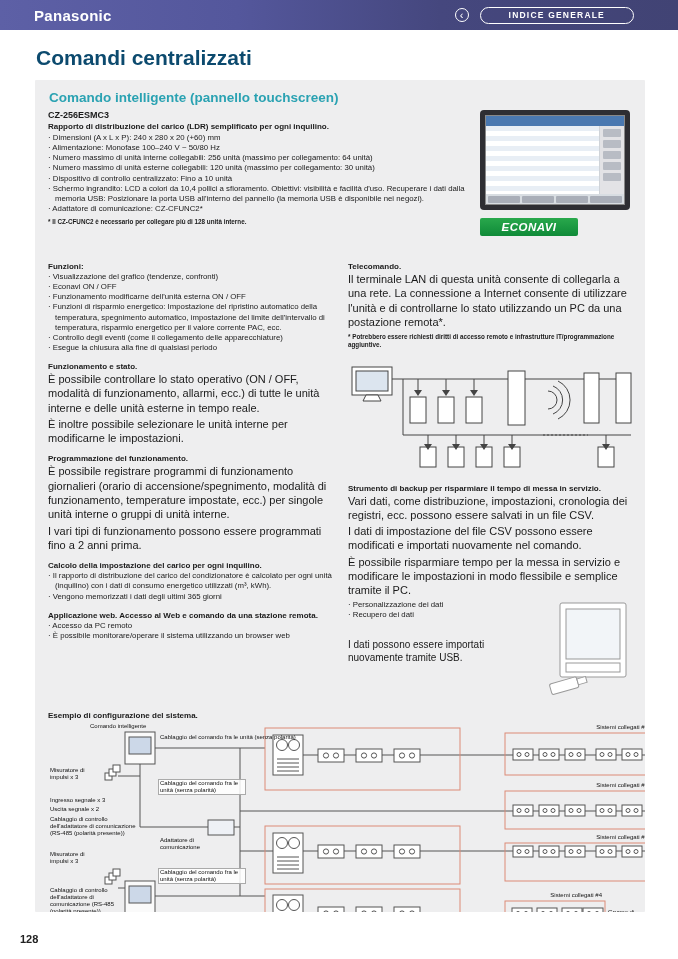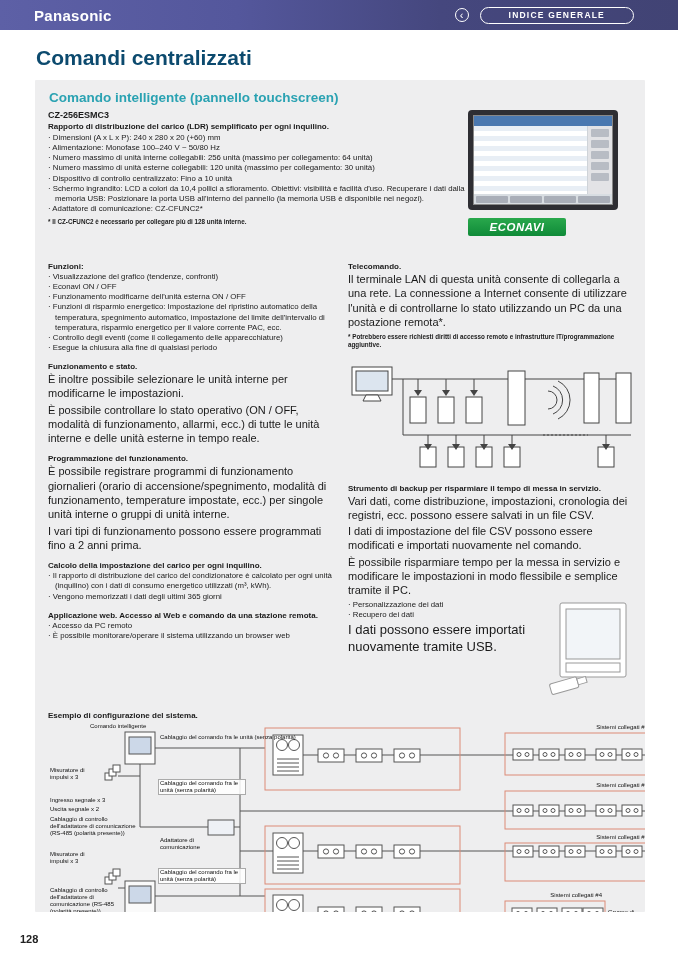--- a/index.html
+++ b/index.html
@@ -25,21 +25,21 @@
   .paneltitle { color:#2aa2b2; font-size:13.5px; font-weight:bold; margin:0 0 5px 1px; }
 
   .intro-row { position:relative; padding-right:162px; min-height:142px; }
   .model { font-weight:bold; font-size:9px; margin-bottom:2px; }
   .tagline { font-weight:bold; font-size:8px; margin-bottom:2px; }
   .dotlist { list-style:none; font-size:7.8px; line-height:1.3; }
   .dotlist li { padding-left:7px; text-indent:-7px; }
   .dotlist li::before { content:"· "; }
   .footnote { font-size:6.3px; font-weight:bold; margin-top:4px; }
 
-  .intro-media { position:absolute; right:12px; top:0; width:152px; }
+  .intro-media { position:absolute; right:0; top:0; width:152px; }
   .device-shot { width:150px; height:100px; background:#2e2e33; border-radius:4px; padding:5px; }
   .screen { width:100%; height:100%; background:#f4f6f8; display:flex; flex-direction:column; border:1px solid #888; }
   .scr-top { height:10px; background:#4a78b0; }
   .scr-body { flex:1; display:flex; }
   .scr-table { flex:1; background:repeating-linear-gradient(to bottom,#e8eef5 0 5px,#ffffff 5px 10px); border-right:1px solid #cfd3d8; }
   .scr-side { width:24px; background:#e3e3e6; display:flex; flex-direction:column; gap:3px; padding:3px; }
   .scr-side span { height:8px; background:#b8bcc4; border-radius:1px; }
   .scr-bottom { height:10px; background:#d8dde2; display:flex; gap:2px; padding:1.5px 2px; }
   .scr-bottom span { flex:1; background:#a9aeb8; border-radius:1px; }
   .econavi { margin-top:8px; width:98px; height:18px; border-radius:2px; color:#fff; font-weight:bold; font-style:italic;
@@ -137,22 +137,22 @@
               <li>Econavi ON / OFF</li>
               <li>Funzionamento modificarne dell'unità esterna ON / OFF</li>
               <li>Funzioni di risparmio energetico: Impostazione del ripristino automatico della temperatura, spegnimento automatico, impostazione del limite dell'intervallo di temperatura, risparmio energetico per il valore corrente PAC, ecc.</li>
               <li>Controllo degli eventi (come il collegamento delle apparecchiature)</li>
               <li>Esegue la chiusura alla fine di qualsiasi periodo</li>
             </ul>
         </div>
         <div class="sec">
           <h4>Funzionamento e stato.</h4>
           <div class="paras">
+              <p>È possibile controllare lo stato operativo (ON / OFF, modalità di funzionamento, allarmi, ecc.) di tutte le unità interne e delle unità esterne in tempo reale.</p>
               <p>È inoltre possibile selezionare le unità interne per modificarne le impostazioni.</p>
-              <p>È possibile controllare lo stato operativo (ON / OFF, modalità di funzionamento, allarmi, ecc.) di tutte le unità interne e delle unità esterne in tempo reale.</p>
             </div>
         </div>
         <div class="sec">
           <h4>Programmazione del funzionamento.</h4>
           <div class="paras">
               <p>È possibile registrare programmi di funzionamento giornalieri (orario di accensione/spegnimento, modalità di funzionamento, temperature impostate, ecc.) per singole unità interne o gruppi di unità interne.</p>
               <p>I vari tipi di funzionamento possono essere programmati fino a 2 anni prima.</p>
             </div>
         </div>
         <div class="sec">
@@ -252,21 +252,21 @@
                     <rect x="6" y="78" width="28" height="11" rx="2"></rect>
                     <rect x="34" y="80.5" width="9" height="6"></rect>
                   </g>
                 </g>
               </svg>
             </div>
             <ul class="dotlist">
                 <li>Personalizzazione dei dati</li>
                 <li>Recupero dei dati</li>
               </ul>
-            <p class="paras" style="font-size:13px; line-height:1.3; margin-top:2px;">I dati possono essere importati nuovamente tramite USB.</p>
+            <p class="paras" style="font-size:10px; line-height:1.3; margin-top:18px;">I dati possono essere importati nuovamente tramite USB.</p>
           </div>
         </div>
       </div>
     </div>
 
     <div class="configsec">
       <h4>Esempio di configurazione del sistema.</h4>
       <div class="diagram">
         <svg width="600" height="240" viewBox="0 0 600 240">
           <defs>

